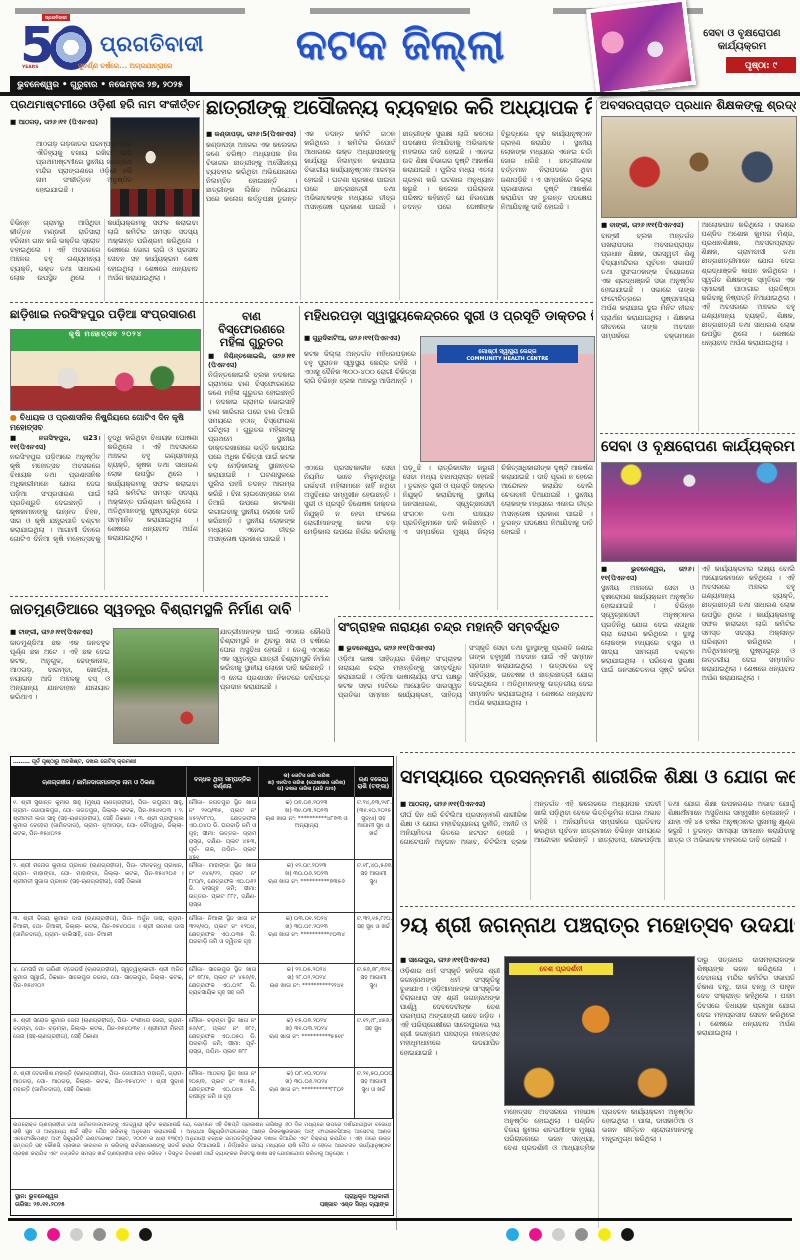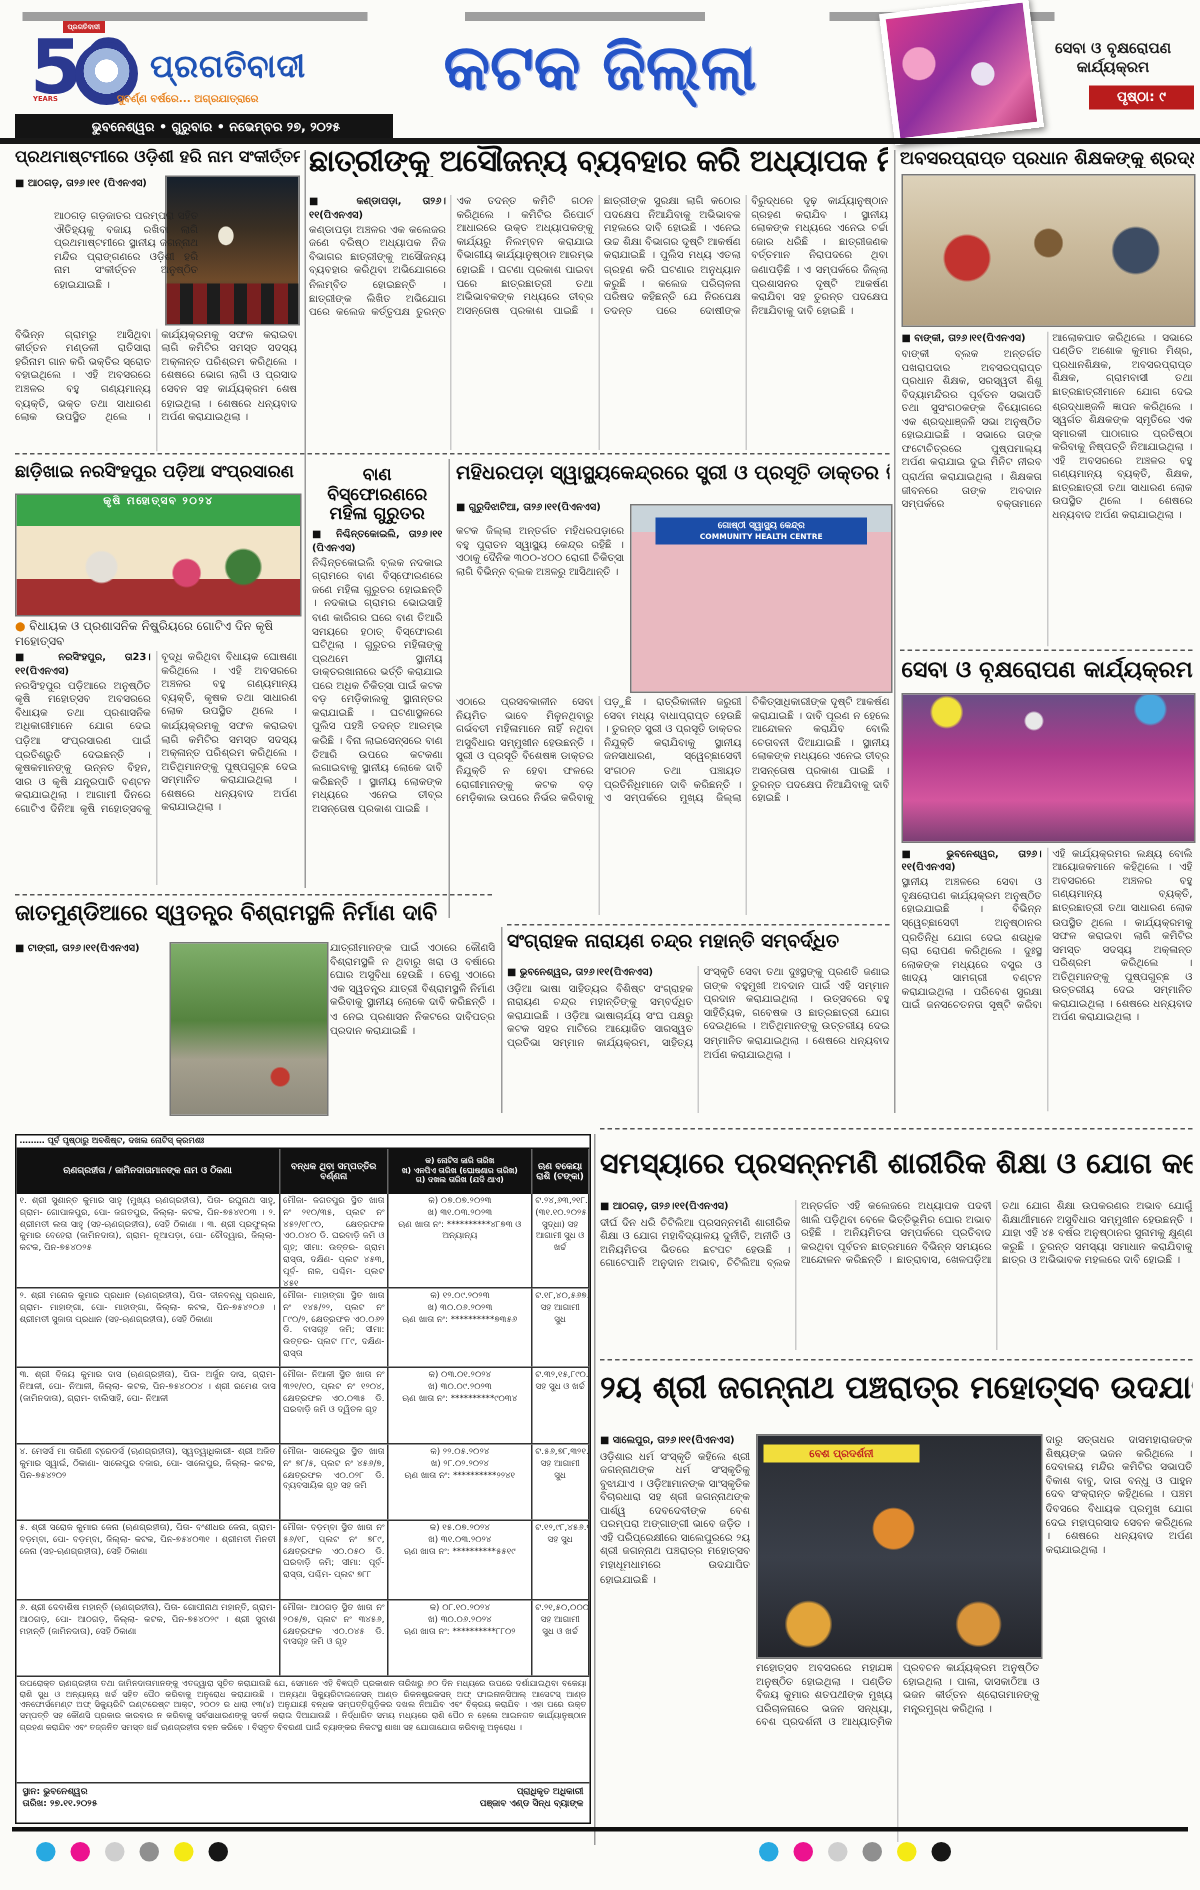--- a/index.html
+++ b/index.html
@@ -100,21 +100,21 @@
 
 <div class="abs" style="left:20px;top:14px;width:210px;height:60px;">
   <span class="abs logo-flag" style="left:22px;top:0px;">ପ୍ରଗତିବାଦୀ</span>
   <span class="abs logo-num" style="left:0px;top:6px;">50</span>
   <span class="abs logo-emblem" style="left:30px;top:14px;"></span>
   <span class="abs logo-years" style="left:2px;top:50px;">YEARS</span>
   <span class="abs logo-title" style="left:80px;top:18px;">ପ୍ରଗତିବାଦୀ</span>
   <span class="abs logo-tag" style="left:58px;top:48px;">ସୁବର୍ଣ୍ଣ ବର୍ଷରେ... ଅଗ୍ରଯାତ୍ରାରେ</span>
 </div>
 
-<div class="abs datebar" style="left:10px;top:76px;width:236px;height:17px;padding-left:16px;">ଭୁବନେଶ୍ୱର • ଗୁରୁବାର • ନଭେମ୍ବର ୨୭, ୨୦୨୫</div>
+<div class="abs datebar" style="left:10px;top:76px;width:180px;height:17px;">ଭୁବନେଶ୍ୱର • ଗୁରୁବାର • ନଭେମ୍ବର ୨୭, ୨୦୨୫</div>
 
 <div class="abs page-title ctr" style="left:250px;top:20px;width:300px;">କଟକ ଜିଲ୍ଲା</div>
 
 <div class="abs photo ph-header" style="left:591px;top:3px;width:92px;height:80px;"></div>
 <div class="abs ctr" style="left:688px;top:26px;width:108px;font-size:10px;font-weight:bold;line-height:1.3;">ସେବା ଓ ବୃକ୍ଷରୋପଣ କାର୍ଯ୍ୟକ୍ରମ</div>
 <div class="abs pagebadge" style="left:726px;top:57px;width:70px;height:16px;">ପୃଷ୍ଠା: ୯</div>
 
 <div class="abs hdr-rule" style="left:0px;top:92px;width:800px;height:4px;"></div>
 
 <div class="abs vline" style="left:203px;top:100px;height:492px;"></div>
@@ -133,21 +133,21 @@
 <div class="abs" style="left:10px;top:118px;width:96px;">
   <span class="byl">■ ଆଠଗଡ଼, ତା୨୬।୧୧ (ପିଏନଏସ)</span>
 </div>
 <div class="abs photo ph-harinam" style="left:110px;top:117px;width:88px;height:98px;"></div>
 <div class="abs btxt" style="left:10px;top:140px;width:96px;height:75px;margin-left:26px;">ଆଠଗଡ଼ ଗଡ଼ଜାତର ପରମ୍ପରା ସହିତ ଐତିହ୍ୟକୁ ବଜାୟ ରଖିବା ଲାଗି ପ୍ରଥମାଷ୍ଟମୀରେ ସ୍ଥାନୀୟ ଜଗନ୍ନାଥ ମନ୍ଦିର ପ୍ରାଙ୍ଗଣରେ ଓଡ଼ିଶୀ ହରି ନାମ ସଂକୀର୍ତ୍ତନ ଅନୁଷ୍ଠିତ ହୋଇଯାଇଛି ।</div>
 <div class="abs btxt cols2" style="left:10px;top:219px;width:188px;height:82px;">ବିଭିନ୍ନ ଗ୍ରାମରୁ ଆସିଥିବା କୀର୍ତ୍ତନ ମଣ୍ଡଳୀ ରାତିସାରା ହରିନାମ ଗାନ କରି ଭକ୍ତିର ସ୍ରୋତ ବହାଇଥିଲେ । ଏହି ଅବସରରେ ଅଞ୍ଚଳର ବହୁ ଗଣ୍ୟମାନ୍ୟ ବ୍ୟକ୍ତି, ଭକ୍ତ ତଥା ସାଧାରଣ ଲୋକ ଉପସ୍ଥିତ ଥିଲେ । କାର୍ଯ୍ୟକ୍ରମକୁ ସଫଳ କରାଇବା ଲାଗି କମିଟିର ସମସ୍ତ ସଦସ୍ୟ ଅକ୍ଳାନ୍ତ ପରିଶ୍ରମ କରିଥିଲେ । ଶେଷରେ ଭୋଗ ଲାଗି ଓ ପ୍ରସାଦ ସେବନ ସହ କାର୍ଯ୍ୟକ୍ରମ ଶେଷ ହୋଇଥିଲା । ଶେଷରେ ଧନ୍ୟବାଦ ଅର୍ପଣ କରାଯାଇଥିଲା ।</div>
 
 <div class="abs hl nowrap ctr" style="left:206px;top:96px;width:386px;font-size:20px;letter-spacing:-0.4px;">ଛାତ୍ରୀଙ୍କୁ ଅସୌଜନ୍ୟ ବ୍ୟବହାର କରି ଅଧ୍ୟାପକ ନିଲମ୍ବିତ</div>
 <div class="abs" style="left:206px;top:130px;width:386px;height:170px;">
   <div class="btxt cols4" style="height:170px;">
-    <span class="byl">■ କଣ୍ଡାପଡ଼ା, ତା୨୬।୧୧(ପିଏନଏସ)</span>
+    <span class="byl">■ କଣ୍ଡାପଡ଼ା, ତା୨୬।5(ପିଏନଏସ)</span>
     <span>କଣ୍ଡାପଡ଼ା ଅଞ୍ଚଳର ଏକ କଲେଜର ଜଣେ ବରିଷ୍ଠ ଅଧ୍ୟାପକ ନିଜ ବିଭାଗର ଛାତ୍ରୀଙ୍କୁ ଅସୌଜନ୍ୟ ବ୍ୟବହାର କରିଥିବା ଅଭିଯୋଗରେ ନିଲମ୍ବିତ ହୋଇଛନ୍ତି । ଛାତ୍ରୀଙ୍କ ଲିଖିତ ଅଭିଯୋଗ ପରେ କଲେଜ କର୍ତ୍ତୃପକ୍ଷ ତୁରନ୍ତ ଏକ ତଦନ୍ତ କମିଟି ଗଠନ କରିଥିଲେ । କମିଟିର ରିପୋର୍ଟ ଆଧାରରେ ଉକ୍ତ ଅଧ୍ୟାପକଙ୍କୁ କାର୍ଯ୍ୟରୁ ନିଲମ୍ବନ କରାଯାଇ ବିଭାଗୀୟ କାର୍ଯ୍ୟାନୁଷ୍ଠାନ ଆରମ୍ଭ ହୋଇଛି । ଘଟଣା ପ୍ରକାଶ ପାଇବା ପରେ ଛାତ୍ରଛାତ୍ରୀ ତଥା ଅଭିଭାବକଙ୍କ ମଧ୍ୟରେ ତୀବ୍ର ଅସନ୍ତୋଷ ପ୍ରକାଶ ପାଇଛି । ଛାତ୍ରୀଙ୍କ ସୁରକ୍ଷା ଲାଗି କଠୋର ପଦକ୍ଷେପ ନିଆଯିବାକୁ ଅଭିଭାବକ ମହଲରେ ଦାବି ହୋଇଛି । ଏନେଇ ଉଚ୍ଚ ଶିକ୍ଷା ବିଭାଗର ଦୃଷ୍ଟି ଆକର୍ଷଣ କରାଯାଇଛି । ପୁଲିସ ମଧ୍ୟ ଏତଲା ଗ୍ରହଣ କରି ଘଟଣାର ଅନୁଧ୍ୟାନ କରୁଛି । କଲେଜ ପରିଚାଳନା ପରିଷଦ କହିଛନ୍ତି ଯେ ନିରପେକ୍ଷ ତଦନ୍ତ ପରେ ଦୋଷୀଙ୍କ ବିରୁଦ୍ଧରେ ଦୃଢ଼ କାର୍ଯ୍ୟାନୁଷ୍ଠାନ ଗ୍ରହଣ କରାଯିବ । ସ୍ଥାନୀୟ ଲୋକଙ୍କ ମଧ୍ୟରେ ଏନେଇ ଚର୍ଚ୍ଚା ଜୋର ଧରିଛି । ଛାତ୍ରୀଜଣକ ବର୍ତ୍ତମାନ ନିରାପଦରେ ଥିବା ଜଣାପଡ଼ିଛି । ଏ ସମ୍ପର୍କରେ ଜିଲ୍ଲା ପ୍ରଶାସନର ଦୃଷ୍ଟି ଆକର୍ଷଣ କରାଯିବା ସହ ତୁରନ୍ତ ପଦକ୍ଷେପ ନିଆଯିବାକୁ ଦାବି ହୋଇଛି ।</span>
   </div>
 </div>
 
 <div class="abs hl nowrap ctr" style="left:600px;top:99px;width:196px;font-size:12px;">ଅବସରପ୍ରାପ୍ତ ପ୍ରଧାନ ଶିକ୍ଷକଙ୍କୁ ଶ୍ରଦ୍ଧାଞ୍ଜଳି</div>
 <div class="abs photo ph-shradh" style="left:601px;top:116px;width:194px;height:100px;"></div>
 <div class="abs" style="left:601px;top:221px;width:194px;height:210px;">
   <div class="btxt cols2" style="height:210px;">
     <span class="byl">■ ବାଙ୍କୀ, ତା୨୬।୧୧(ପିଏନଏସ)</span>
     <span>ବାଙ୍କୀ ବ୍ଲକ ଅନ୍ତର୍ଗତ ପଖରାପଦାର ଅବସରପ୍ରାପ୍ତ ପ୍ରଧାନ ଶିକ୍ଷକ, ସରସ୍ୱତୀ ଶିଶୁ ବିଦ୍ୟାମନ୍ଦିରର ପୂର୍ବତନ ସଭାପତି ତଥା ସୁସଂଗଠକଙ୍କ ବିୟୋଗରେ ଏକ ଶ୍ରଦ୍ଧାଞ୍ଜଳି ସଭା ଅନୁଷ୍ଠିତ ହୋଇଯାଇଛି । ସଭାରେ ତାଙ୍କ ଫଟୋଚିତ୍ରରେ ପୁଷ୍ପମାଲ୍ୟ ଅର୍ପଣ କରାଯାଇ ଦୁଇ ମିନିଟ ନୀରବ ପ୍ରାର୍ଥନା କରାଯାଇଥିଲା । ଶିକ୍ଷକତା ଜୀବନରେ ତାଙ୍କ ଅବଦାନ ସମ୍ପର୍କରେ ବକ୍ତାମାନେ ଆଲୋକପାତ କରିଥିଲେ । ସଭାରେ ପଣ୍ଡିତ ଅଶୋକ କୁମାର ମିଶ୍ର, ପ୍ରଧାନଶିକ୍ଷକ, ଅବସରପ୍ରାପ୍ତ ଶିକ୍ଷକ, ଗ୍ରାମବାସୀ ତଥା ଛାତ୍ରଛାତ୍ରୀମାନେ ଯୋଗ ଦେଇ ଶ୍ରଦ୍ଧାଞ୍ଜଳି ଜ୍ଞାପନ କରିଥିଲେ । ସ୍ୱର୍ଗତ ଶିକ୍ଷକଙ୍କ ସ୍ମୃତିରେ ଏକ ସ୍ମାରକୀ ପାଠାଗାର ପ୍ରତିଷ୍ଠା କରିବାକୁ ନିଷ୍ପତ୍ତି ନିଆଯାଇଥିଲା । ଏହି ଅବସରରେ ଅଞ୍ଚଳର ବହୁ ଗଣ୍ୟମାନ୍ୟ ବ୍ୟକ୍ତି, ଶିକ୍ଷକ, ଛାତ୍ରଛାତ୍ରୀ ତଥା ସାଧାରଣ ଲୋକ ଉପସ୍ଥିତ ଥିଲେ । ଶେଷରେ ଧନ୍ୟବାଦ ଅର୍ପଣ କରାଯାଇଥିଲା ।</span>
@@ -162,21 +162,21 @@
   <div class="btxt cols2" style="height:176px;">
     <span class="byl">■ ଭୁବନେଶ୍ୱର, ତା୨୬।୧୧(ପିଏନଏସ)</span>
     <span>ସ୍ଥାନୀୟ ଅଞ୍ଚଳରେ ସେବା ଓ ବୃକ୍ଷରୋପଣ କାର୍ଯ୍ୟକ୍ରମ ଅନୁଷ୍ଠିତ ହୋଇଯାଇଛି । ବିଭିନ୍ନ ସ୍ୱେଚ୍ଛାସେବୀ ଅନୁଷ୍ଠାନର ପ୍ରତିନିଧି ଯୋଗ ଦେଇ ଶତାଧିକ ଚାରା ରୋପଣ କରିଥିଲେ । ଦୁଃସ୍ଥ ଲୋକଙ୍କ ମଧ୍ୟରେ ବସ୍ତ୍ର ଓ ଖାଦ୍ୟ ସାମଗ୍ରୀ ବଣ୍ଟନ କରାଯାଇଥିଲା । ପରିବେଶ ସୁରକ୍ଷା ପାଇଁ ଜନସଚେତନତା ସୃଷ୍ଟି କରିବା ଏହି କାର୍ଯ୍ୟକ୍ରମର ଲକ୍ଷ୍ୟ ବୋଲି ଆୟୋଜକମାନେ କହିଥିଲେ । ଏହି ଅବସରରେ ଅଞ୍ଚଳର ବହୁ ଗଣ୍ୟମାନ୍ୟ ବ୍ୟକ୍ତି, ଛାତ୍ରଛାତ୍ରୀ ତଥା ସାଧାରଣ ଲୋକ ଉପସ୍ଥିତ ଥିଲେ । କାର୍ଯ୍ୟକ୍ରମକୁ ସଫଳ କରାଇବା ଲାଗି କମିଟିର ସମସ୍ତ ସଦସ୍ୟ ଅକ୍ଳାନ୍ତ ପରିଶ୍ରମ କରିଥିଲେ । ଅତିଥିମାନଙ୍କୁ ପୁଷ୍ପଗୁଚ୍ଛ ଓ ଉତ୍ତରୀୟ ଦେଇ ସମ୍ମାନିତ କରାଯାଇଥିଲା । ଶେଷରେ ଧନ୍ୟବାଦ ଅର୍ପଣ କରାଯାଇଥିଲା ।</span>
   </div>
 </div>
 
 <div class="abs hl nowrap" style="left:10px;top:308px;width:190px;font-size:11.5px;">ଛାଡ଼ିଖାଇ ନରସିଂହପୁର ପଡ଼ିଆ ସଂପ୍ରସାରଣ ହେବ</div>
 <div class="abs photo ph-stage" style="left:10px;top:329px;width:189px;height:80px;">
   <div class="banner-green">କୃଷି ମହୋତ୍ସବ ୨୦୨୪</div>
 </div>
-<div class="abs" style="left:10px;top:413px;width:189px;font-size:8px;font-weight:normal;line-height:1.25;">
+<div class="abs" style="left:10px;top:413px;width:189px;font-size:8px;font-weight:bold;line-height:1.25;">
   <span style="color:#e07b00;">●</span>
   <span>ବିଧାୟକ ଓ ପ୍ରଶାସନିକ ନିଷ୍କ୍ରିୟରେ ଗୋଟିଏ ଦିନ କୃଷି ମହୋତ୍ସବ</span>
 </div>
 <div class="abs" style="left:10px;top:434px;width:188px;height:156px;">
   <div class="btxt cols2" style="height:156px;">
     <span class="byl">■ ନରସିଂହପୁର, ତା23।୧୧(ପିଏନଏସ)</span>
     <span>ନରସିଂହପୁର ପଡ଼ିଆରେ ଅନୁଷ୍ଠିତ କୃଷି ମହୋତ୍ସବ ଅବସରରେ ବିଧାୟକ ତଥା ପ୍ରଶାସନିକ ଅଧିକାରୀମାନେ ଯୋଗ ଦେଇ ପଡ଼ିଆ ସଂପ୍ରସାରଣ ପାଇଁ ପ୍ରତିଶ୍ରୁତି ଦେଇଛନ୍ତି । କୃଷକମାନଙ୍କୁ ଉନ୍ନତ ବିହନ, ସାର ଓ କୃଷି ଯନ୍ତ୍ରପାତି ବଣ୍ଟନ କରାଯାଇଥିଲା । ଆଗାମୀ ଦିନରେ ଗୋଟିଏ ଦିନିଆ କୃଷି ମହୋତ୍ସବକୁ ବୃଦ୍ଧି କରିଥିବା ବିଧାୟକ ଘୋଷଣା କରିଥିଲେ । ଏହି ଅବସରରେ ଅଞ୍ଚଳର ବହୁ ଗଣ୍ୟମାନ୍ୟ ବ୍ୟକ୍ତି, କୃଷକ ତଥା ସାଧାରଣ ଲୋକ ଉପସ୍ଥିତ ଥିଲେ । କାର୍ଯ୍ୟକ୍ରମକୁ ସଫଳ କରାଇବା ଲାଗି କମିଟିର ସମସ୍ତ ସଦସ୍ୟ ଅକ୍ଳାନ୍ତ ପରିଶ୍ରମ କରିଥିଲେ । ଅତିଥିମାନଙ୍କୁ ପୁଷ୍ପଗୁଚ୍ଛ ଦେଇ ସମ୍ମାନିତ କରାଯାଇଥିଲା । ଶେଷରେ ଧନ୍ୟବାଦ ଅର୍ପଣ କରାଯାଇଥିଲା ।</span>
   </div>
 </div>
 
@@ -198,20 +198,21 @@
     <div style="font-size:5px;">COMMUNITY HEALTH CENTRE</div>
   </div>
 </div>
 <div class="abs btxt" style="left:304px;top:350px;width:112px;height:110px;">କଟକ ଜିଲ୍ଲା ଅନ୍ତର୍ଗତ ମହିଧରପଡ଼ାରେ ବହୁ ପୁରାତନ ସ୍ୱାସ୍ଥ୍ୟ କେନ୍ଦ୍ର ରହିଛି । ଏଠାକୁ ଦୈନିକ ୩୦୦-୪୦୦ ରୋଗୀ ଚିକିତ୍ସା ଲାଗି ବିଭିନ୍ନ ବ୍ଲକ ଅଞ୍ଚଳରୁ ଆସିଥାନ୍ତି ।</div>
 <div class="abs btxt cols3" style="left:304px;top:464px;width:289px;height:146px;">ଏଠାରେ ପ୍ରସବକାଳୀନ ସେବା ନିୟମିତ ଭାବେ ମିଳୁନଥିବାରୁ ଗର୍ଭବତୀ ମହିଳାମାନେ ନାହିଁ ନଥିବା ଅସୁବିଧାର ସମ୍ମୁଖୀନ ହେଉଛନ୍ତି । ସ୍ତ୍ରୀ ଓ ପ୍ରସୂତି ବିଶେଷଜ୍ଞ ଡାକ୍ତର ନିଯୁକ୍ତି ନ ହେବା ଫଳରେ ରୋଗୀମାନଙ୍କୁ କଟକ ବଡ଼ ମେଡ଼ିକାଲ ଉପରେ ନିର୍ଭର କରିବାକୁ ପଡ଼ୁଛି । ରାତ୍ରିକାଳୀନ ଜରୁରୀ ସେବା ମଧ୍ୟ ବାଧାପ୍ରାପ୍ତ ହେଉଛି । ତୁରନ୍ତ ସ୍ତ୍ରୀ ଓ ପ୍ରସୂତି ଡାକ୍ତର ନିଯୁକ୍ତି କରାଯିବାକୁ ସ୍ଥାନୀୟ ଜନସାଧାରଣ, ସ୍ୱେଚ୍ଛାସେବୀ ସଂଗଠନ ତଥା ପଞ୍ଚାୟତ ପ୍ରତିନିଧିମାନେ ଦାବି କରିଛନ୍ତି । ଏ ସମ୍ପର୍କରେ ମୁଖ୍ୟ ଜିଲ୍ଲା ଚିକିତ୍ସାଧିକାରୀଙ୍କ ଦୃଷ୍ଟି ଆକର୍ଷଣ କରାଯାଇଛି । ଦାବି ପୂରଣ ନ ହେଲେ ଆନ୍ଦୋଳନ କରାଯିବ ବୋଲି ଚେତାବନୀ ଦିଆଯାଇଛି । ସ୍ଥାନୀୟ ଲୋକଙ୍କ ମଧ୍ୟରେ ଏନେଇ ତୀବ୍ର ଅସନ୍ତୋଷ ପ୍ରକାଶ ପାଇଛି । ତୁରନ୍ତ ପଦକ୍ଷେପ ନିଆଯିବାକୁ ଦାବି ହୋଇଛି ।</div>
 
 <div class="abs hl nowrap" style="left:10px;top:601px;width:320px;font-size:14.5px;">ଜାତମୁଣ୍ଡିଆରେ ସ୍ୱତନ୍ତ୍ର ବିଶ୍ରାମସ୍ଥଳି ନିର୍ମାଣ ଦାବି</div>
 <div class="abs" style="left:10px;top:628px;width:100px;height:114px;">
   <div class="btxt" style="height:114px;">
     <span class="byl">■ ଟାଙ୍ଗୀ, ତା୨୬।୧୧(ପିଏନଏସ)</span>
+    <span>ଜାତମୁଣ୍ଡିଆ ଛକ ଏକ ଜନବହୁଳ ପୂର୍ଣ୍ଣ ଛକ ଅଟେ । ଏହି ଛକ ଦେଇ କଟକ, ଅନୁଗୁଳ, ଢେଙ୍କାନାଳ, ଆଠଗଡ଼, ବାରମ୍ବା, ଖୋର୍ଦ୍ଧା, ନୟାଗଡ଼ ଆଦି ଅଞ୍ଚଳକୁ ବସ୍ ଓ ଅନ୍ୟାନ୍ୟ ଯାନବାହାନ ଯାତାୟାତ କରିଥାଏ ।</span>
   </div>
 </div>
 <div class="abs photo ph-trees" style="left:113px;top:628px;width:104px;height:114px;"></div>
 <div class="abs btxt" style="left:220px;top:628px;width:110px;height:114px;">ଯାତ୍ରୀମାନଙ୍କ ପାଇଁ ଏଠାରେ କୌଣସି ବିଶ୍ରାମସ୍ଥଳି ନ ଥିବାରୁ ଖରା ଓ ବର୍ଷାରେ ଘୋର ଅସୁବିଧା ହେଉଛି । ତେଣୁ ଏଠାରେ ଏକ ସ୍ୱତନ୍ତ୍ର ଯାତ୍ରୀ ବିଶ୍ରାମସ୍ଥଳି ନିର୍ମାଣ କରିବାକୁ ସ୍ଥାନୀୟ ଲୋକେ ଦାବି କରିଛନ୍ତି । ଏ ନେଇ ପ୍ରଶାସନ ନିକଟରେ ଦାବିପତ୍ର ପ୍ରଦାନ କରାଯାଇଛି ।</div>
 
 <div class="abs hl nowrap" style="left:338px;top:620px;width:255px;font-size:12.5px;">ସଂଗ୍ରାହକ ନାରାୟଣ ଚନ୍ଦ୍ର ମହାନ୍ତି ସମ୍ବର୍ଦ୍ଧିତ</div>
 <div class="abs" style="left:338px;top:644px;width:255px;height:98px;">
   <div class="btxt cols2" style="height:98px;">
     <span class="byl">■ ଭୁବନେଶ୍ୱର, ତା୨୬।୧୧(ପିଏନଏସ)</span>
     <span>ଓଡ଼ିଆ ଭାଷା ସାହିତ୍ୟର ବିଶିଷ୍ଟ ସଂଗ୍ରାହକ ନାରାୟଣ ଚନ୍ଦ୍ର ମହାନ୍ତିଙ୍କୁ ସମ୍ବର୍ଦ୍ଧିତ କରାଯାଇଛି । ଓଡ଼ିଆ ଭାଷାଚାର୍ଯ୍ୟ ସଂଘ ପକ୍ଷରୁ କଟକ ସହର ମାଟିରେ ଆୟୋଜିତ ସାରସ୍ୱତ ପ୍ରତିଭା ସମ୍ମାନ କାର୍ଯ୍ୟକ୍ରମ, ସାହିତ୍ୟ ସଂସ୍କୃତି ସେବା ତଥା ଦୁଃସ୍ଥଙ୍କୁ ପ୍ରଣତି ଜଣାଇ ତାଙ୍କ ବହୁମୁଖୀ ଅବଦାନ ପାଇଁ ଏହି ସମ୍ମାନ ପ୍ରଦାନ କରାଯାଇଥିଲା । ଉତ୍ସବରେ ବହୁ ସାହିତ୍ୟିକ, ଗବେଷକ ଓ ଛାତ୍ରଛାତ୍ରୀ ଯୋଗ ଦେଇଥିଲେ । ଅତିଥିମାନଙ୍କୁ ଉତ୍ତରୀୟ ଦେଇ ସମ୍ମାନିତ କରାଯାଇଥିଲା । ଶେଷରେ ଧନ୍ୟବାଦ ଅର୍ପଣ କରାଯାଇଥିଲା ।</span>

